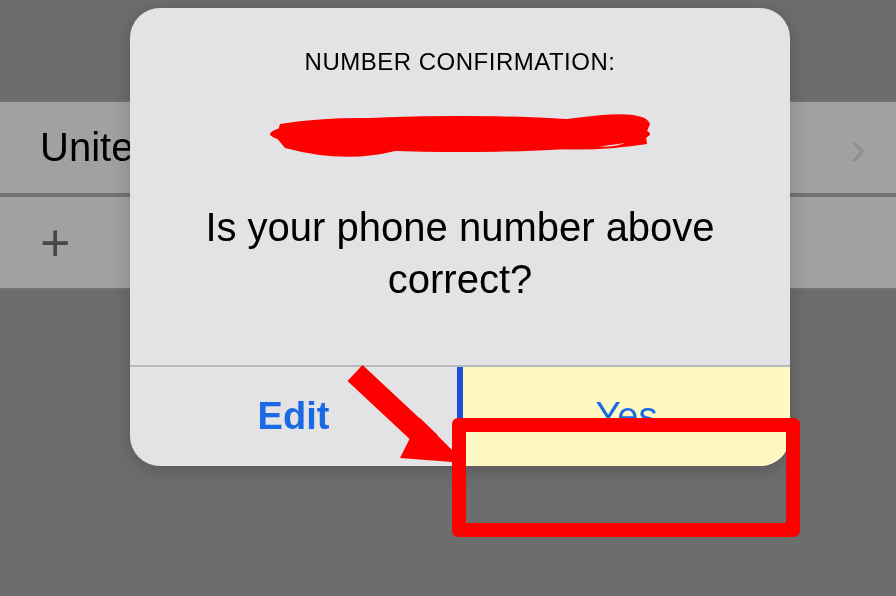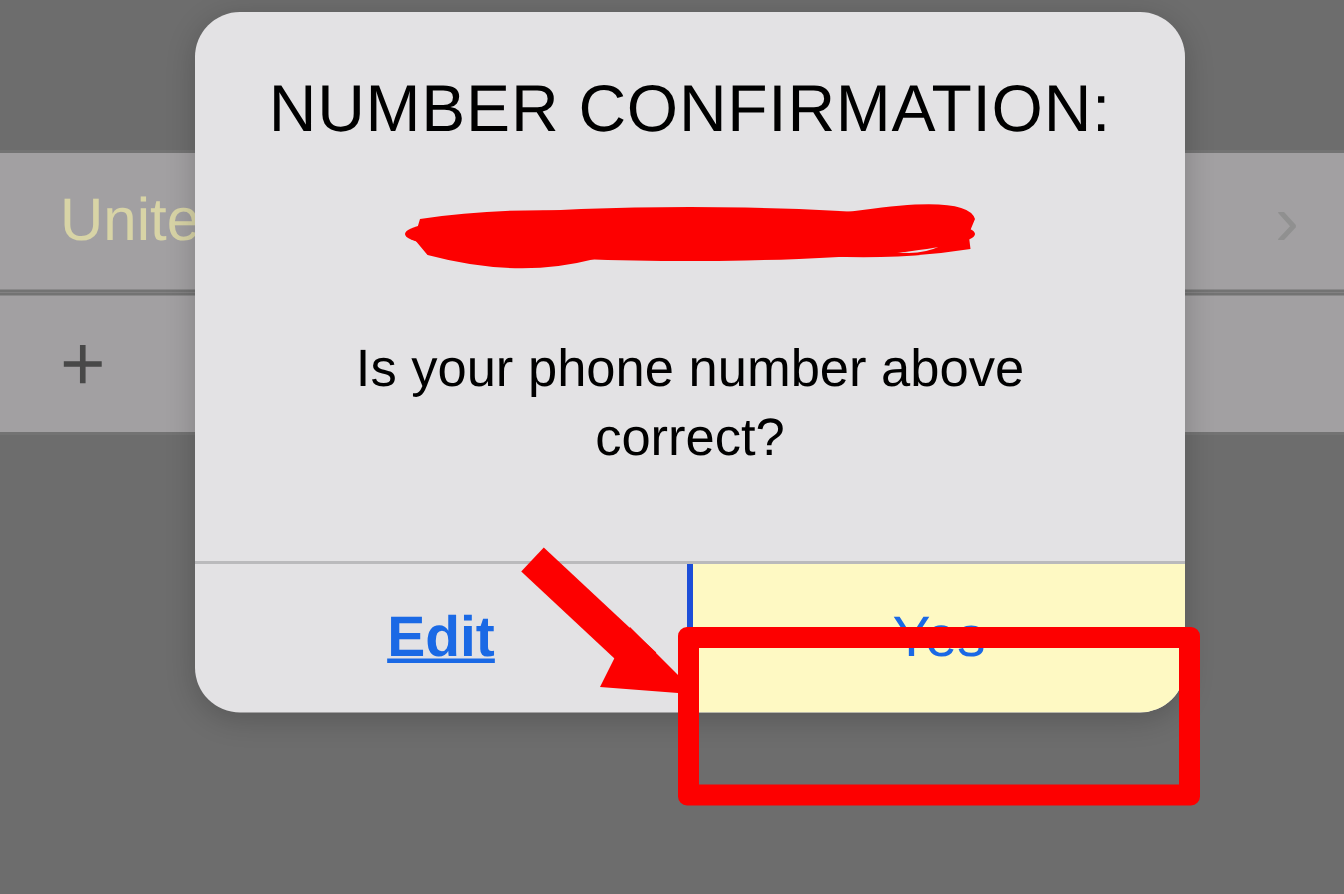--- a/index.html
+++ b/index.html
@@ -29,21 +29,21 @@
       background: rgba(202, 200, 202, 0.85);
       height: 95px;
       border-top: 2px solid #888;
       border-bottom: 2px solid #888;
       display: flex;
       align-items: center;
       padding: 0 40px;
       position: relative;
     }
     .list-row-text {
-      color: #fef9c3;
+      color: #000000;
       font-size: 40px;
       font-weight: 400;
     }
     .chevron {
       position: absolute;
       right: 30px;
       color: #aaa;
       font-size: 48px;
       font-weight: 300;
     }
@@ -68,38 +68,38 @@
       background: #e3e2e4;
       border-radius: 30px;
       overflow: hidden;
       box-shadow: 0 4px 20px rgba(0,0,0,0.2);
     }
     .alert-content {
       padding: 40px 30px 30px 30px;
       text-align: center;
     }
     .alert-title {
-      font-size: 44px;
+      font-size: 24px;
       font-weight: 500;
       color: #000;
       letter-spacing: 0.5px;
       margin-bottom: 30px;
     }
     .redaction {
       margin: 20px auto 40px auto;
       width: 390px;
       height: 55px;
       position: relative;
     }
     .redaction svg {
       width: 100%;
       height: 100%;
     }
     .alert-message {
-      font-size: 35px;
+      font-size: 40px;
       font-weight: 400;
       color: #000;
       line-height: 1.3;
       padding: 0 20px;
     }
     .alert-buttons {
       display: flex;
       border-top: 2px solid #bababc;
       margin-top: 30px;
     }
@@ -108,23 +108,22 @@
       padding: 28px 0;
       text-align: center;
       font-size: 38px;
       color: #1a69e5;
       cursor: pointer;
       font-weight: 400;
       background: transparent;
       border: none;
     }
     .alert-button-left {
-      border-right: 4px solid #1d4ed8;
+      border-right: 6px solid #1d4ed8;
       font-weight: 600;
-      text-decoration: underline;
     }
     .alert-button-right {
       background: #fef9c3;
     }
     .highlight-box {
       position: absolute;
       border: 14px solid #fd0000;
       border-radius: 6px;
       pointer-events: none;
       left: 452px;

